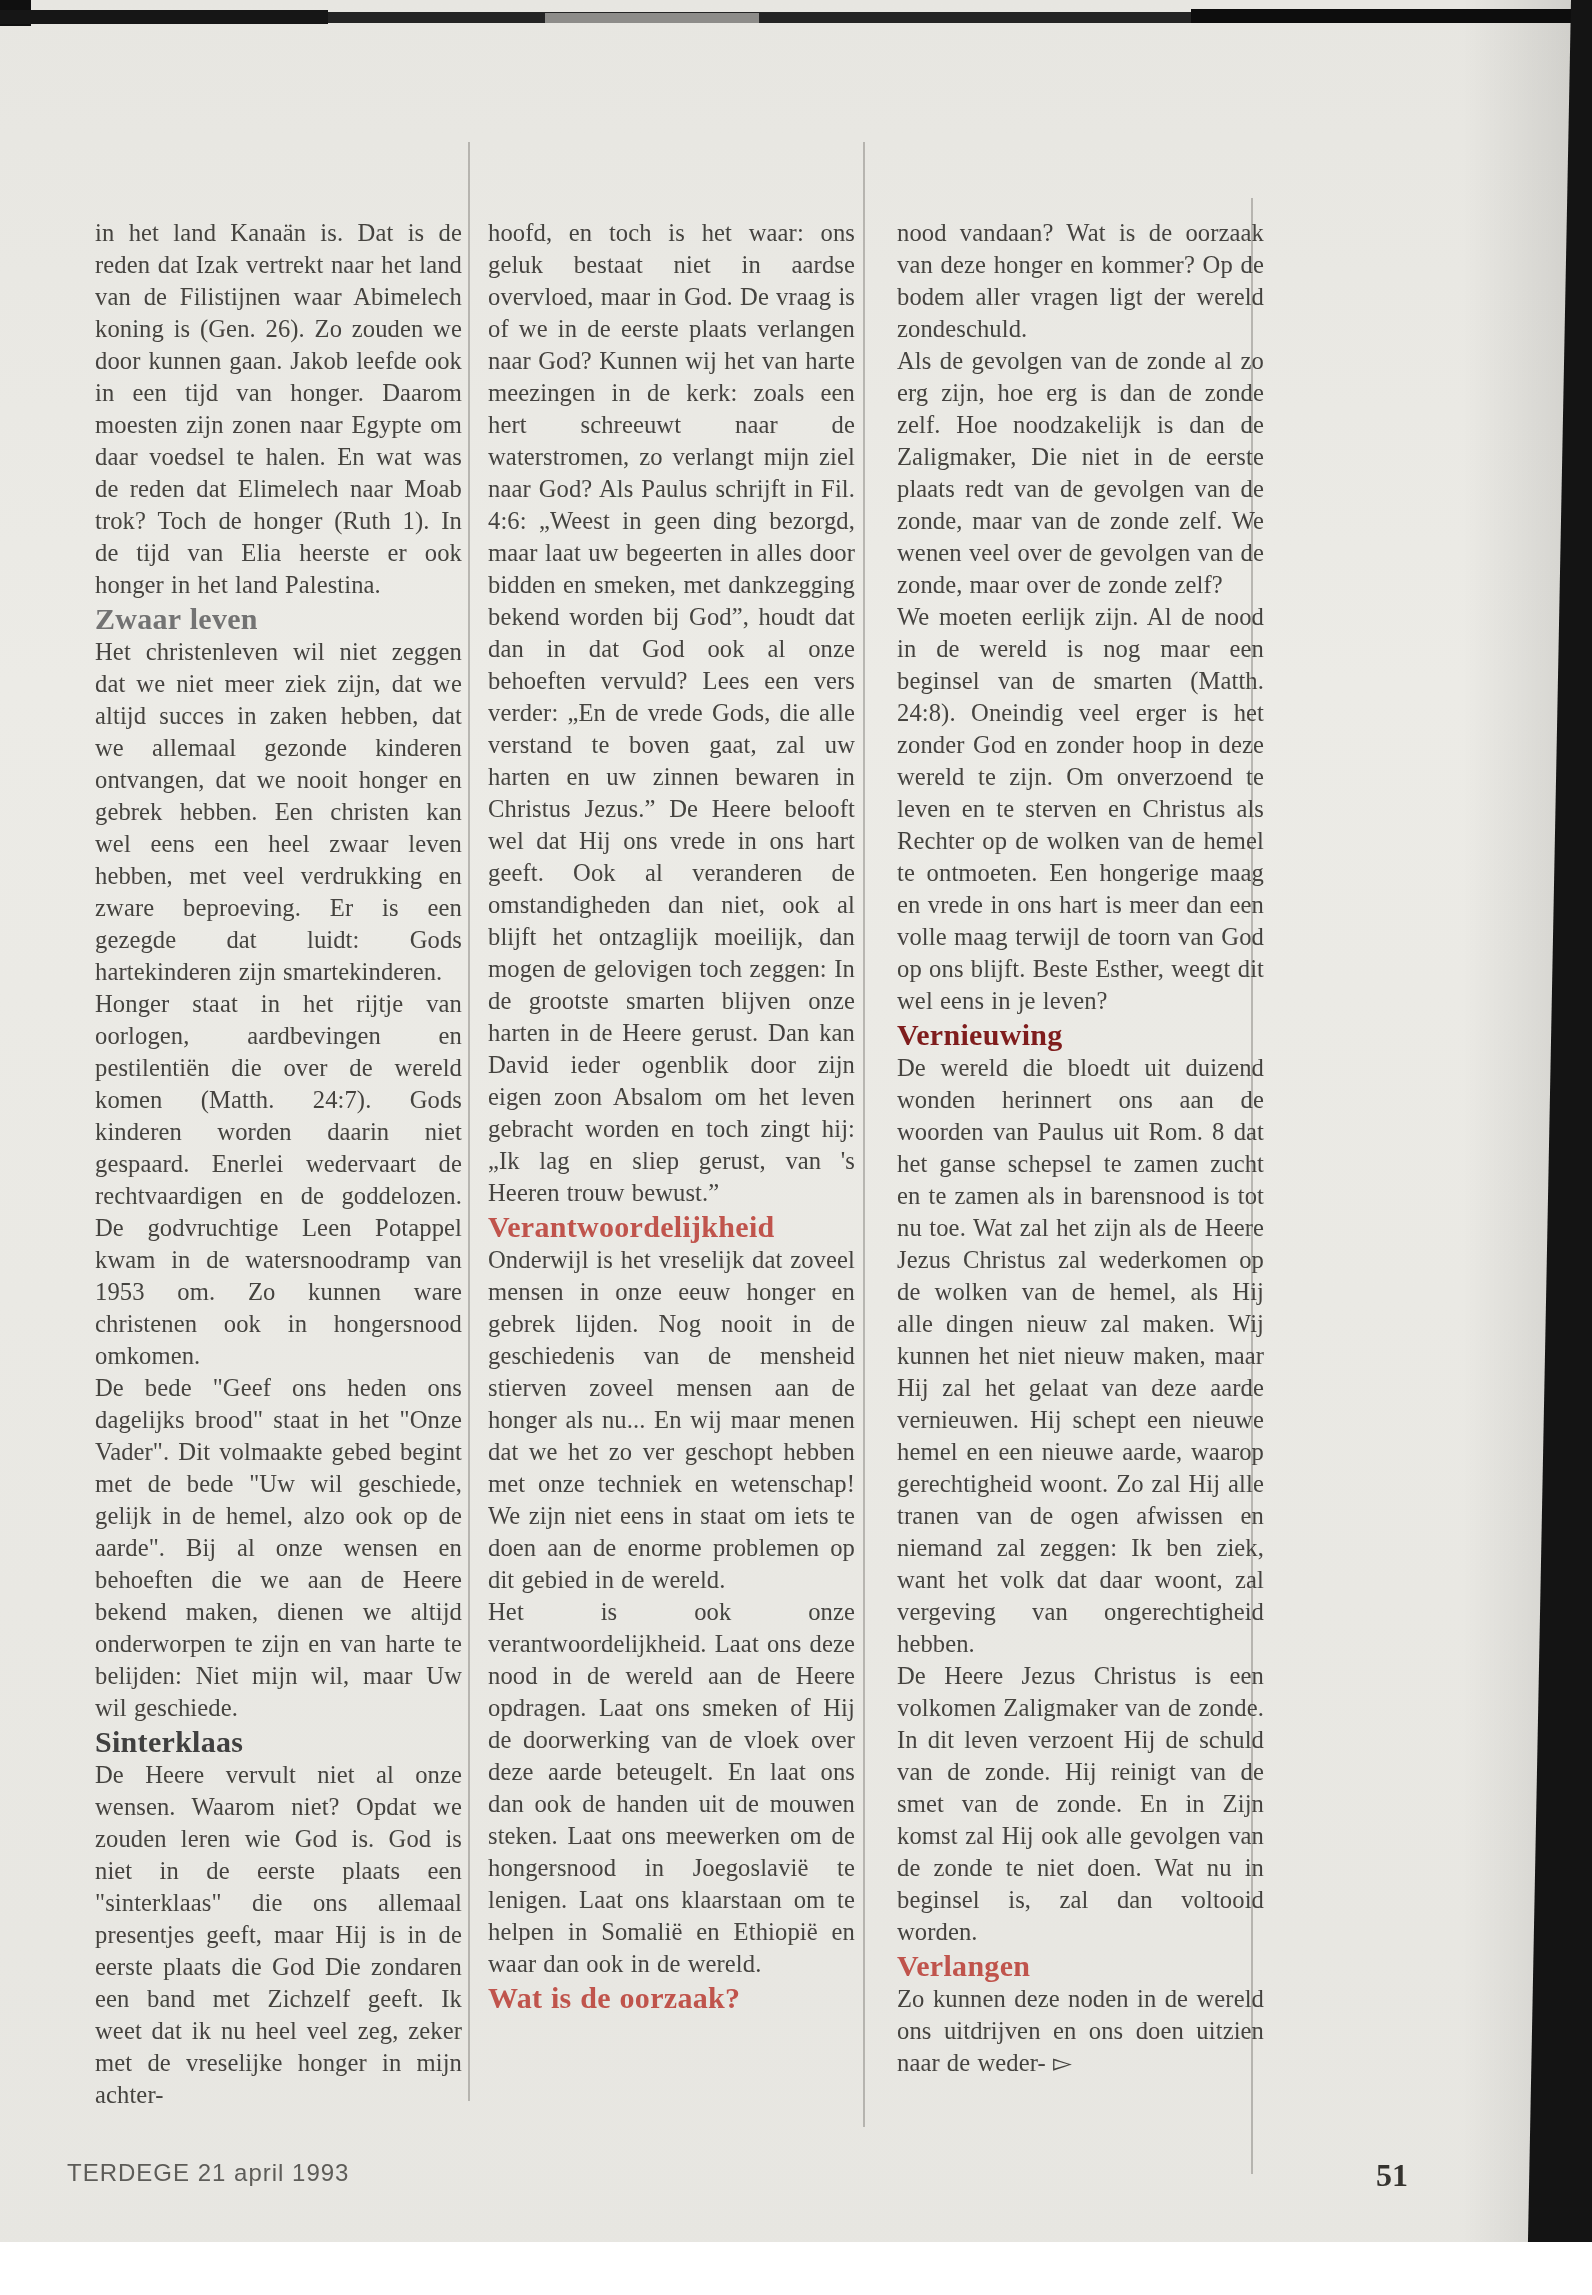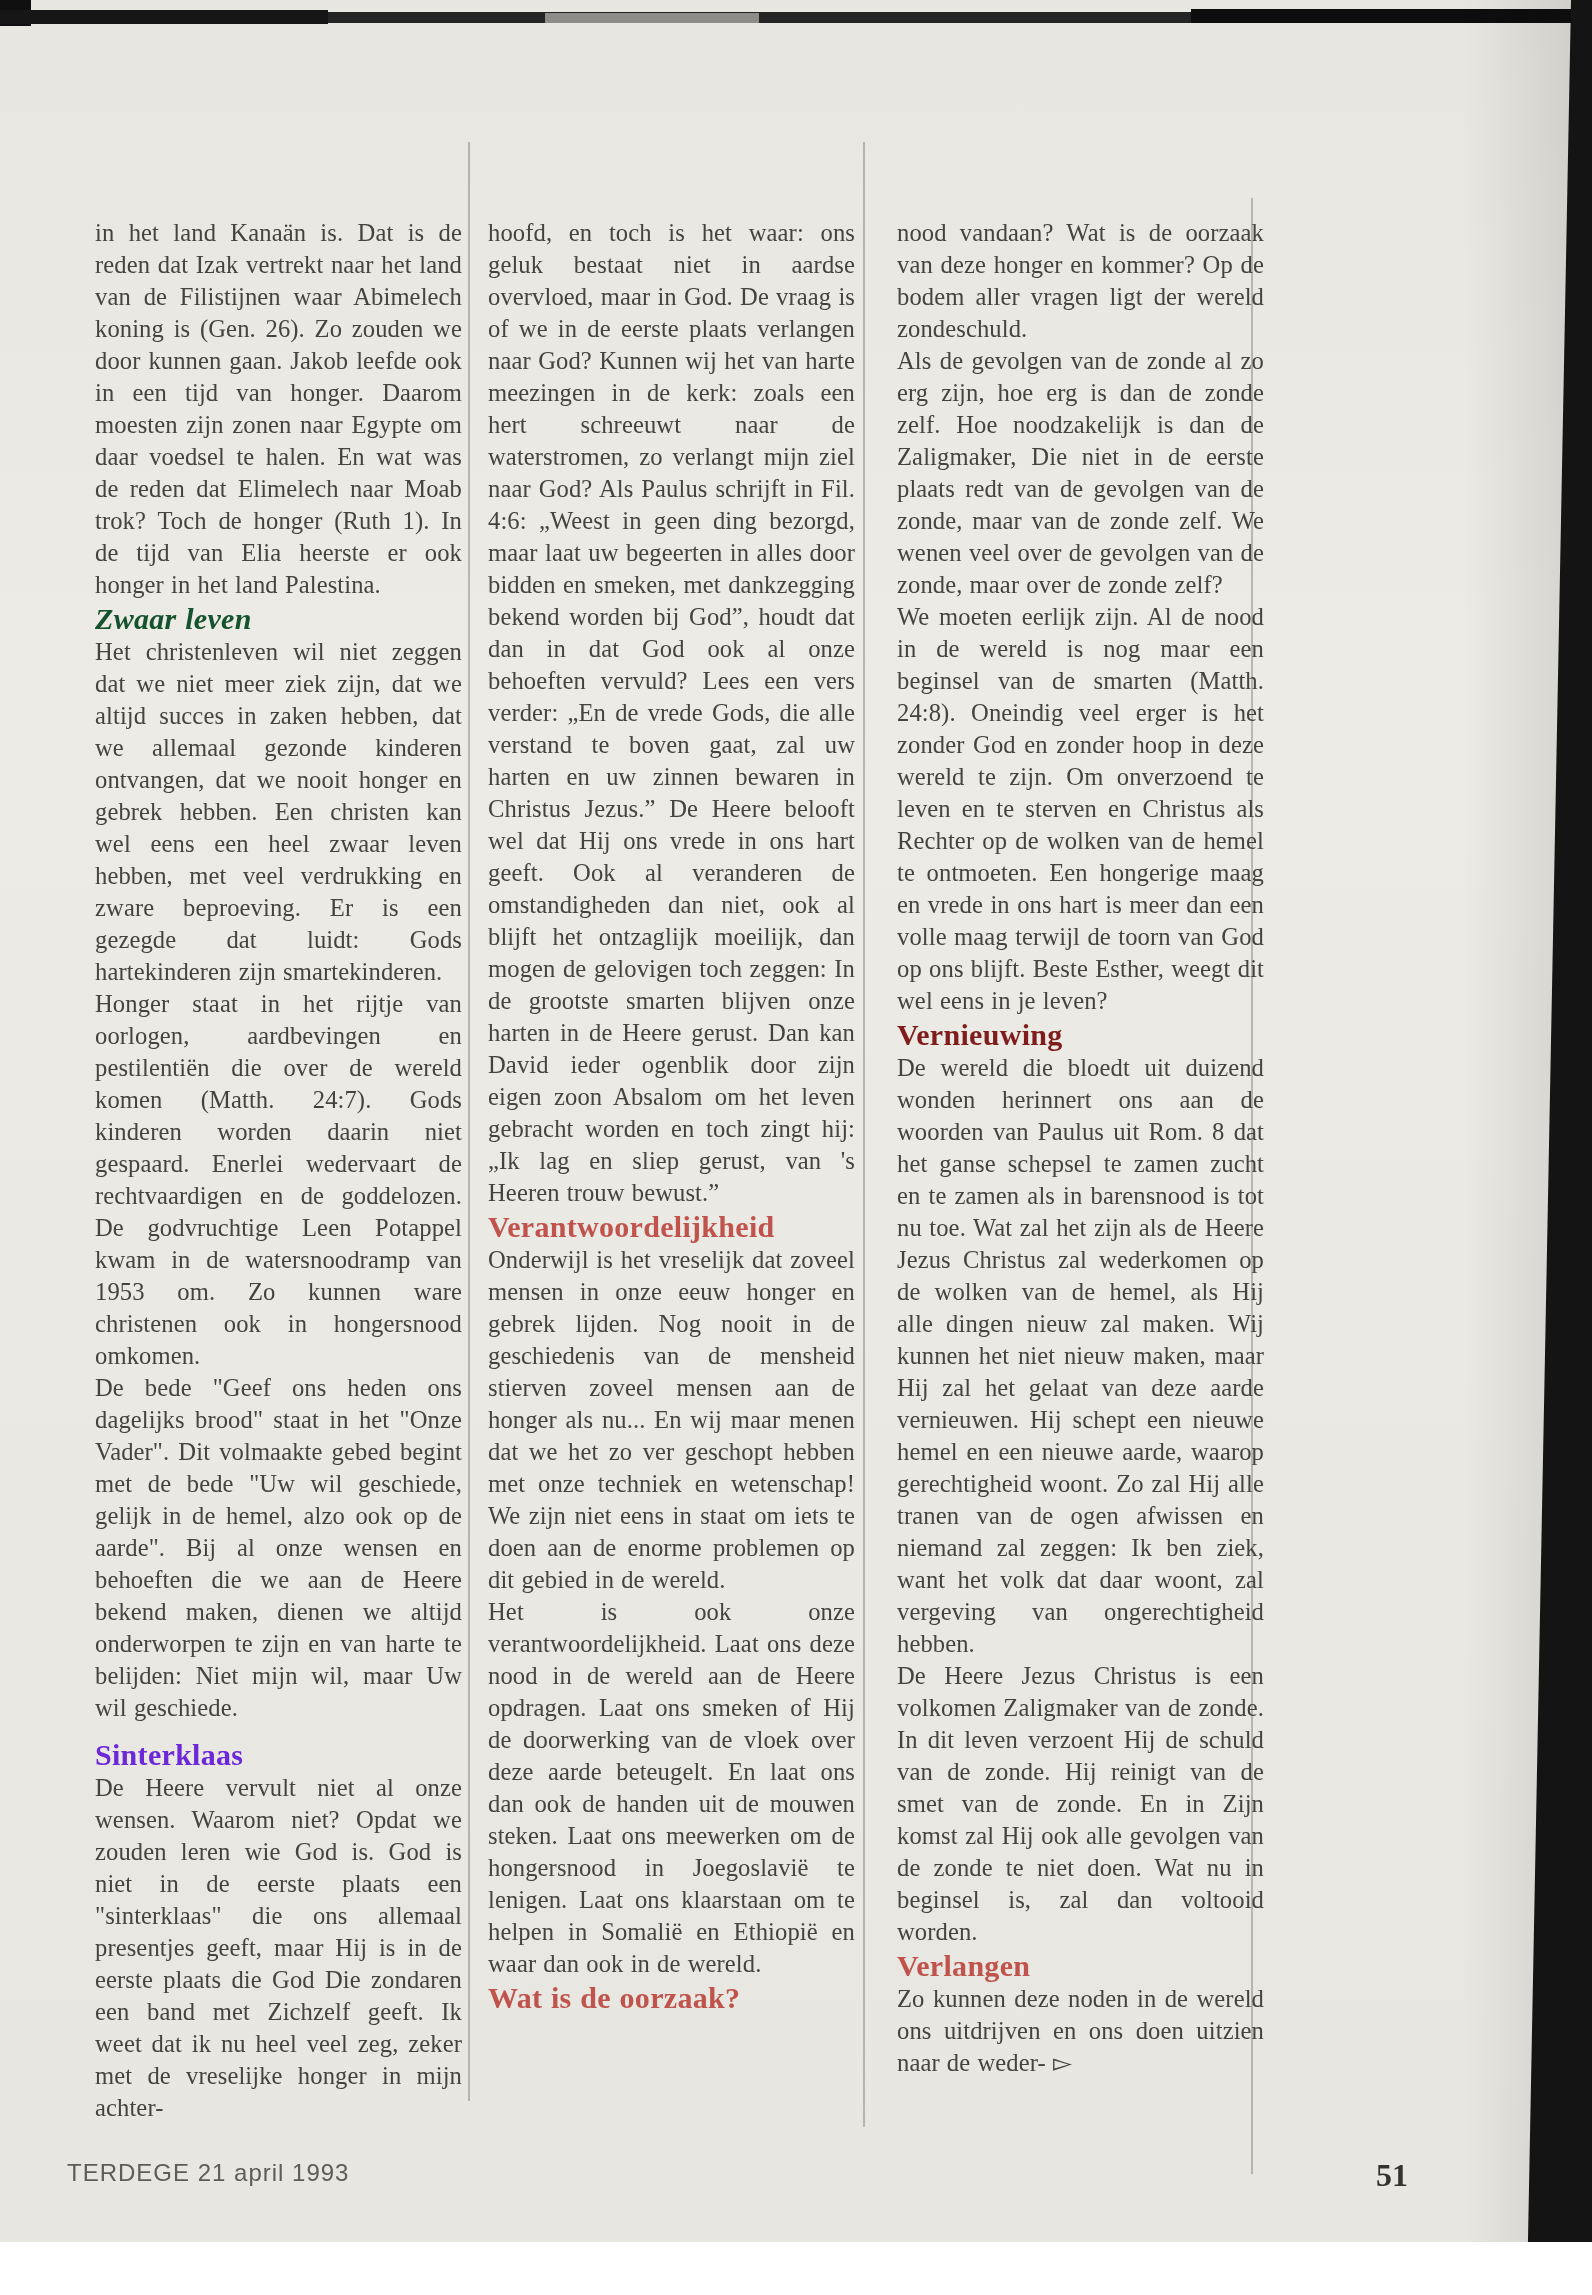--- a/index.html
+++ b/index.html
@@ -87,25 +87,25 @@
 <div id="page">
   <div class="paper"></div>
   <div class="edge-shade"></div>
 
   <div class="vrule vrule-1"></div>
   <div class="vrule vrule-2"></div>
   <div class="vrule vrule-3"></div>
 
   <div class="col col-1" style="color: rgb(69, 67, 63);">
     <p>in het land Kanaän is. Dat is de reden dat Izak vertrekt naar het land van de Filistijnen waar Abimelech koning is (Gen. 26). Zo zouden we door kunnen gaan. Jakob leefde ook in een tijd van honger. Daarom moesten zijn zonen naar Egypte om daar voedsel te halen. En wat was de reden dat Elimelech naar Moab trok? Toch de honger (Ruth 1). In de tijd van Elia heerste er ook honger in het land Palestina.</p>
-    <p class="h-red" style="color: #14532d; font-style: italic;">Zwaar leven</p>
+    <p class="h-red" style="color: #737373;">Zwaar leven</p>
     <p>Het christenleven wil niet zeggen dat we niet meer ziek zijn, dat we altijd succes in zaken hebben, dat we allemaal gezonde kinderen ontvangen, dat we nooit honger en gebrek hebben. Een christen kan wel eens een heel zwaar leven hebben, met veel verdrukking en zware beproeving. Er is een gezegde dat luidt: Gods hartekinderen zijn smartekinderen.</p>
     <p>Honger staat in het rijtje van oorlogen, aardbevingen en pestilentiën die over de wereld komen (Matth. 24:7). Gods kinderen worden daarin niet gespaard. Enerlei wedervaart de rechtvaardigen en de goddelozen. De godvruchtige Leen Potappel kwam in de watersnoodramp van 1953 om. Zo kunnen ware christenen ook in hongersnood omkomen.</p>
     <p>De bede "Geef ons heden ons dagelijks brood" staat in het "Onze Vader". Dit volmaakte gebed begint met de bede "Uw wil geschiede, gelijk in de hemel, alzo ook op de aarde". Bij al onze wensen en behoeften die we aan de Heere bekend maken, dienen we altijd onderworpen te zijn en van harte te belijden: Niet mijn wil, maar Uw wil geschiede.</p>
-    <p class="h-red" style="color: #6d28d9; margin-top: 13px;">Sinterklaas</p>
+    <p class="h-red" style="color: #404040;">Sinterklaas</p>
     <p>De Heere vervult niet al onze wensen. Waarom niet? Opdat we zouden leren wie God is. God is niet in de eerste plaats een "sinterklaas" die ons allemaal presentjes geeft, maar Hij is in de eerste plaats die God Die zondaren een band met Zichzelf geeft. Ik weet dat ik nu heel veel zeg, zeker met de vreselijke honger in mijn achter-</p>
   </div>
 
   <div class="col col-2" style="color: rgb(69, 67, 63);">
     <p>hoofd, en toch is het waar: ons geluk bestaat niet in aardse overvloed, maar in God. De vraag is of we in de eerste plaats verlangen naar God? Kunnen wij het van harte meezingen in de kerk: zoals een hert schreeuwt naar de waterstromen, zo verlangt mijn ziel naar God? Als Paulus schrijft in Fil. 4:6: „Weest in geen ding bezorgd, maar laat uw begeerten in alles door bidden en smeken, met dankzegging bekend worden bij God”, houdt dat dan in dat God ook al onze behoeften vervuld? Lees een vers verder: „En de vrede Gods, die alle verstand te boven gaat, zal uw harten en uw zinnen bewaren in Christus Jezus.” De Heere belooft wel dat Hij ons vrede in ons hart geeft. Ook al veranderen de omstandigheden dan niet, ook al blijft het ontzaglijk moeilijk, dan mogen de gelovigen toch zeggen: In de grootste smarten blijven onze harten in de Heere gerust. Dan kan David ieder ogenblik door zijn eigen zoon Absalom om het leven gebracht worden en toch zingt hij: „Ik lag en sliep gerust, van 's Heeren trouw bewust.”</p>
     <p class="h-red" style="color: rgb(192, 84, 76);">Verantwoordelijkheid</p>
     <p>Onderwijl is het vreselijk dat zoveel mensen in onze eeuw honger en gebrek lijden. Nog nooit in de geschiedenis van de mensheid stierven zoveel mensen aan de honger als nu... En wij maar menen dat we het zo ver geschopt hebben met onze techniek en wetenschap! We zijn niet eens in staat om iets te doen aan de enorme problemen op dit gebied in de wereld.</p>
     <p>Het is ook onze verantwoordelijkheid. Laat ons deze nood in de wereld aan de Heere opdragen. Laat ons smeken of Hij de doorwerking van de vloek over deze aarde beteugelt. En laat ons dan ook de handen uit de mouwen steken. Laat ons meewerken om de hongersnood in Joegoslavië te lenigen. Laat ons klaarstaan om te helpen in Somalië en Ethiopië en waar dan ook in de wereld.</p>
     <p class="h-red" style="color: rgb(192, 84, 76);">Wat is de oorzaak?</p>
   </div>

